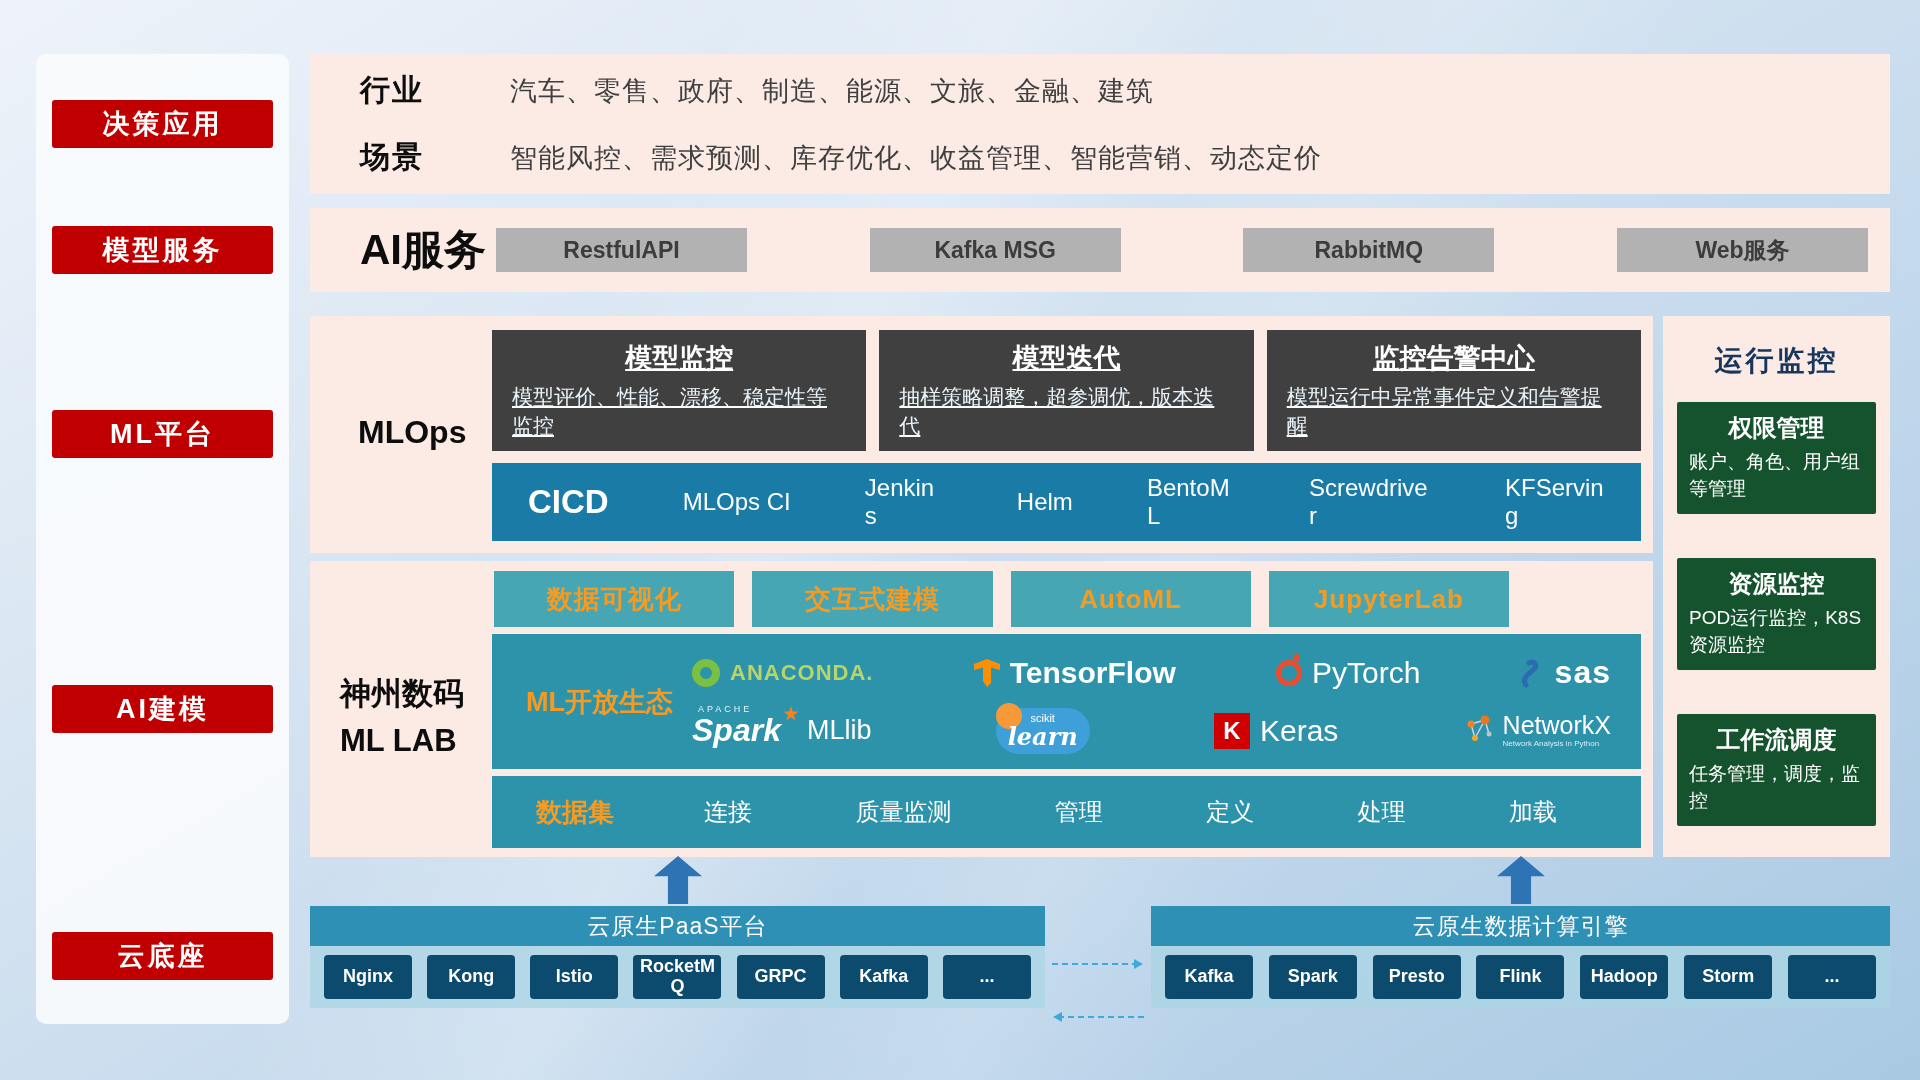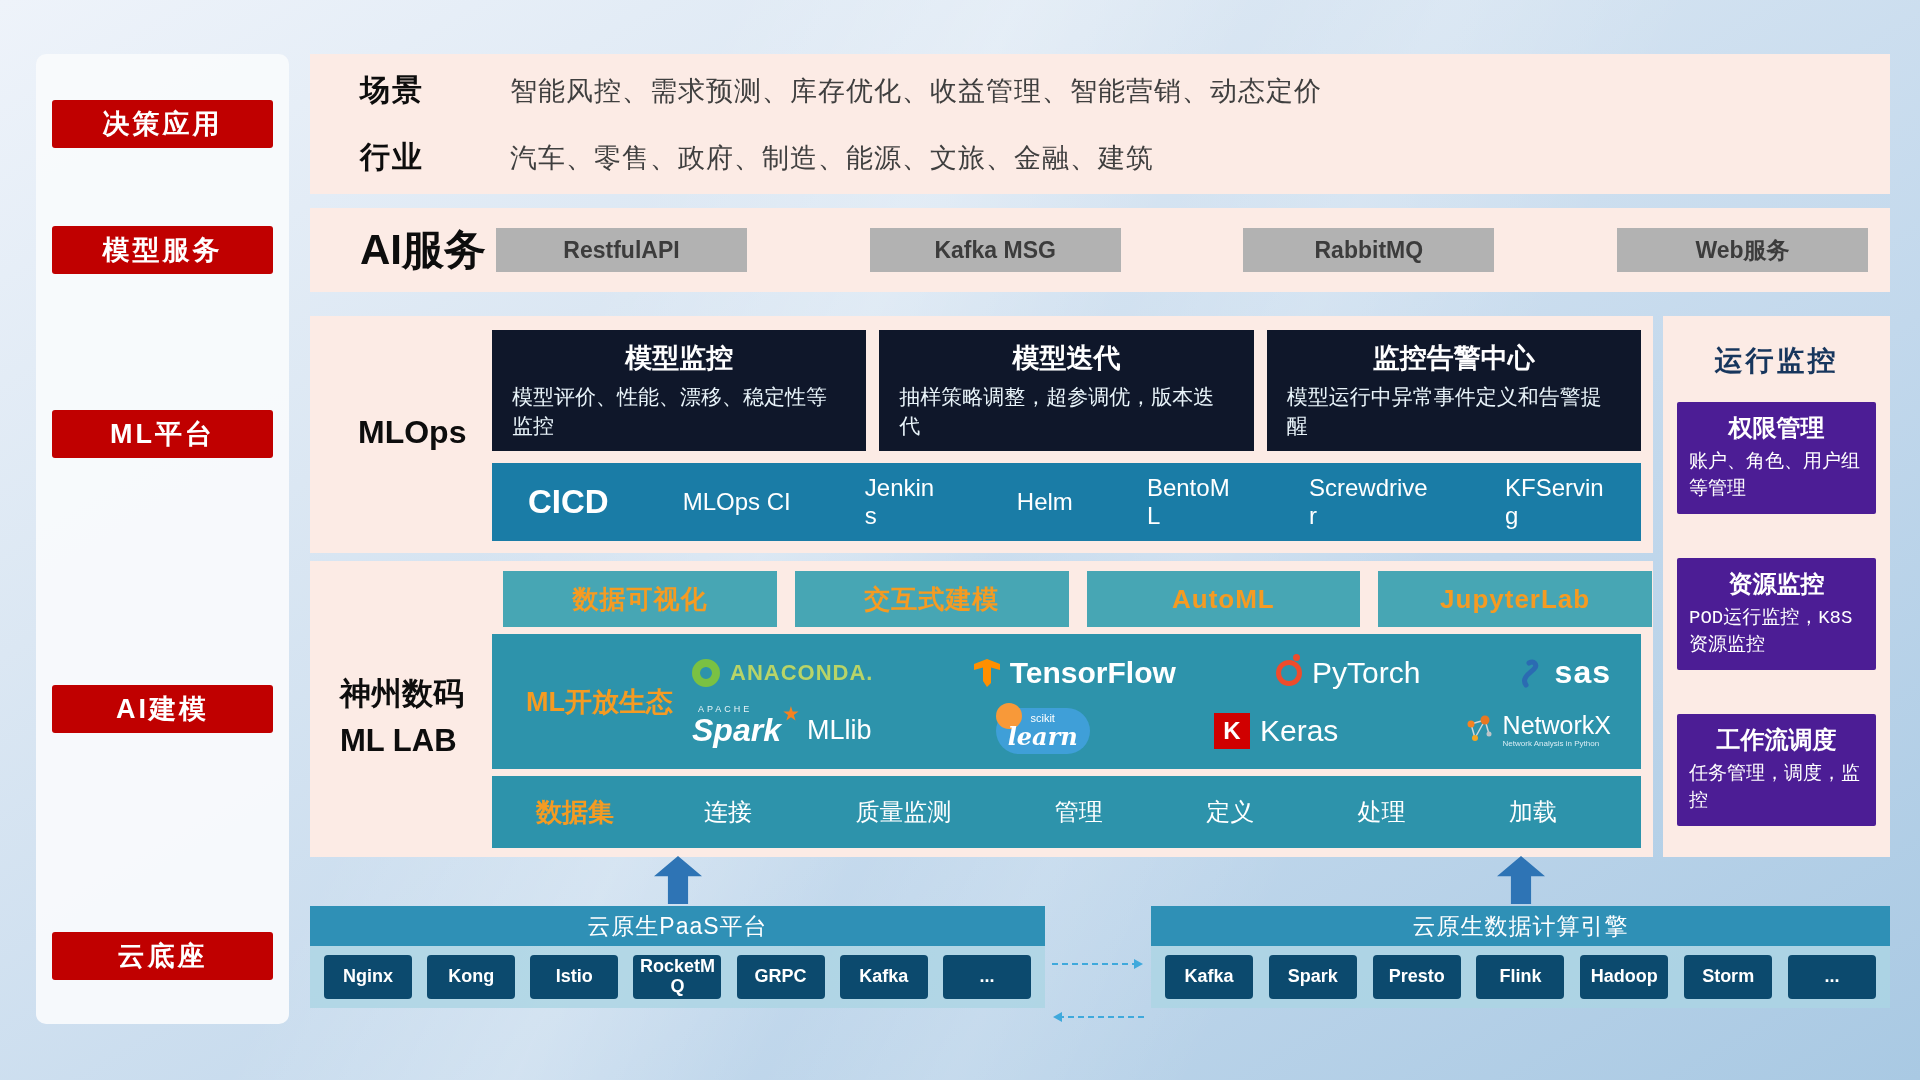--- a/index.html
+++ b/index.html
@@ -30,43 +30,43 @@
   
   .row2{left:310px;top:208px;width:1580px;height:84px;display:flex;align-items:center;padding:0 22px 0 50px;}
   .ai-label{width:136px;font-size:42px;font-weight:bold;color:#0d0d0d;}
   .gray-btns{flex:1;display:flex;justify-content:space-between;}
   .gray-btn{width:251px;height:44px;background:#b2b2b2;color:#3c3c3c;font-size:23px;font-weight:bold;display:flex;align-items:center;justify-content:center;}
 
   
   .row3{left:310px;top:316px;width:1343px;height:237px;}
   .mlops-label{position:absolute;left:48px;top:98px;font-size:32px;font-weight:bold;color:#0d0d0d;}
   .mlops-cards{position:absolute;left:182px;top:14px;width:1149px;height:121px;display:flex;gap:13px;}
-  .mlops-card{flex:1;background:#0f172a;color:#fff;padding:10px 20px;}
+  .mlops-card{flex:1;background:#404040;color:#fff;padding:10px 20px;text-decoration:underline;}
   .card-title{text-align:center;font-size:27px;font-weight:bold;margin-bottom:6px;}
   .card-desc{font-size:21px;line-height:1.4;color:#e9f4fa;}
   .cicd-bar{position:absolute;left:182px;top:147px;width:1149px;height:78px;background:#1a7ca6;display:flex;align-items:center;justify-content:space-between;padding:0 36px;color:#fff;}
   .cicd-label{font-size:33px;font-weight:bold;}
   .cicd-item{font-size:24px;line-height:1.15;}
   .cw-jenkins{width:78px;word-break:break-all;}
   .cw-bentoml{width:88px;word-break:break-all;}
   .cw-screwdriver{width:122px;word-break:break-all;}
   .cw-kfserving{width:100px;word-break:break-all;}
 
   
   .monitor{left:1663px;top:316px;width:227px;height:541px;display:flex;flex-direction:column;align-items:center;padding-top:26px;}
   .monitor-title{font-size:28px;font-weight:bold;color:#17365d;letter-spacing:3px;}
-  .monitor-card{width:199px;height:112px;background:#4c1d95;color:#fff;padding:10px 12px;border-radius:2px;font-family:Liberation Mono, monospace;}
+  .monitor-card{width:199px;height:112px;background:#14532d;color:#fff;padding:10px 12px;border-radius:2px;}
   .mc0{margin-top:22px}.mc1{margin-top:44px}.mc2{margin-top:44px}
   .mc-title{text-align:center;font-size:24px;font-weight:bold;margin-bottom:5px;}
   .mc-desc{font-size:19px;line-height:1.4;}
 
   
   .row4{left:310px;top:561px;width:1343px;height:296px;}
   .mllab-label{position:absolute;left:30px;top:110px;font-size:31px;font-weight:bold;line-height:1.5;color:#0d0d0d;}
-  .tool-row{position:absolute;left:193px;top:10px;width:1149px;height:56px;display:flex;gap:18px;}
+  .tool-row{position:absolute;left:184px;top:10px;width:1015px;height:56px;display:flex;gap:18px;}
   .tool-btn{flex:1;background:#47a6b4;color:#f59b22;font-size:26px;font-weight:bold;display:flex;align-items:center;justify-content:center;letter-spacing:1px;}
   .eco-panel{position:absolute;left:182px;top:73px;width:1149px;height:135px;background:#2d93ab;display:flex;align-items:center;}
   .eco-label{width:200px;padding-left:34px;font-size:27px;font-weight:bold;color:#f59b22;}
   .logo-rows{flex:1;height:100%;display:flex;flex-direction:column;justify-content:center;gap:2px;padding-right:30px;}
   .logo-row{display:flex;align-items:center;justify-content:space-between;height:56px;}
   .logo{display:flex;align-items:center;gap:10px;color:#fff;}
   .ana-ring{width:28px;height:28px;border:8px solid #7ac143;border-radius:50%;}
   .ana-text{color:#b9d467;font-size:22px;font-weight:bold;letter-spacing:1px;}
   .tf-text{font-size:30px;font-weight:600;}
   .pt-icon{width:26px;height:26px;border:5px solid #ee4c2c;border-radius:50%;position:relative;}
@@ -122,26 +122,26 @@
   <aside class="sidebar">
     <div class="side-btn sb0">决策应用</div>
     <div class="side-btn sb1">模型服务</div>
     <div class="side-btn sb2">ML平台</div>
     <div class="side-btn sb3">AI建模</div>
     <div class="side-btn sb4">云底座</div>
   </aside>
 
   <section class="panel row1">
     <div class="ind-row">
+      <span class="ind-label">行业</span>
+      <span class="ind-text">汽车、零售、政府、制造、能源、文旅、金融、建筑</span>
+    </div>
+    <div class="ind-row">
       <span class="ind-label">场景</span>
       <span class="ind-text">智能风控、需求预测、库存优化、收益管理、智能营销、动态定价</span>
-    </div>
-    <div class="ind-row">
-      <span class="ind-label">行业</span>
-      <span class="ind-text">汽车、零售、政府、制造、能源、文旅、金融、建筑</span>
     </div>
   </section>
 
   <section class="panel row2">
     <span class="ai-label">AI服务</span>
     <div class="gray-btns">
       <div class="gray-btn">RestfulAPI</div>
       <div class="gray-btn">Kafka MSG</div>
       <div class="gray-btn">RabbitMQ</div>
       <div class="gray-btn">Web服务</div>

